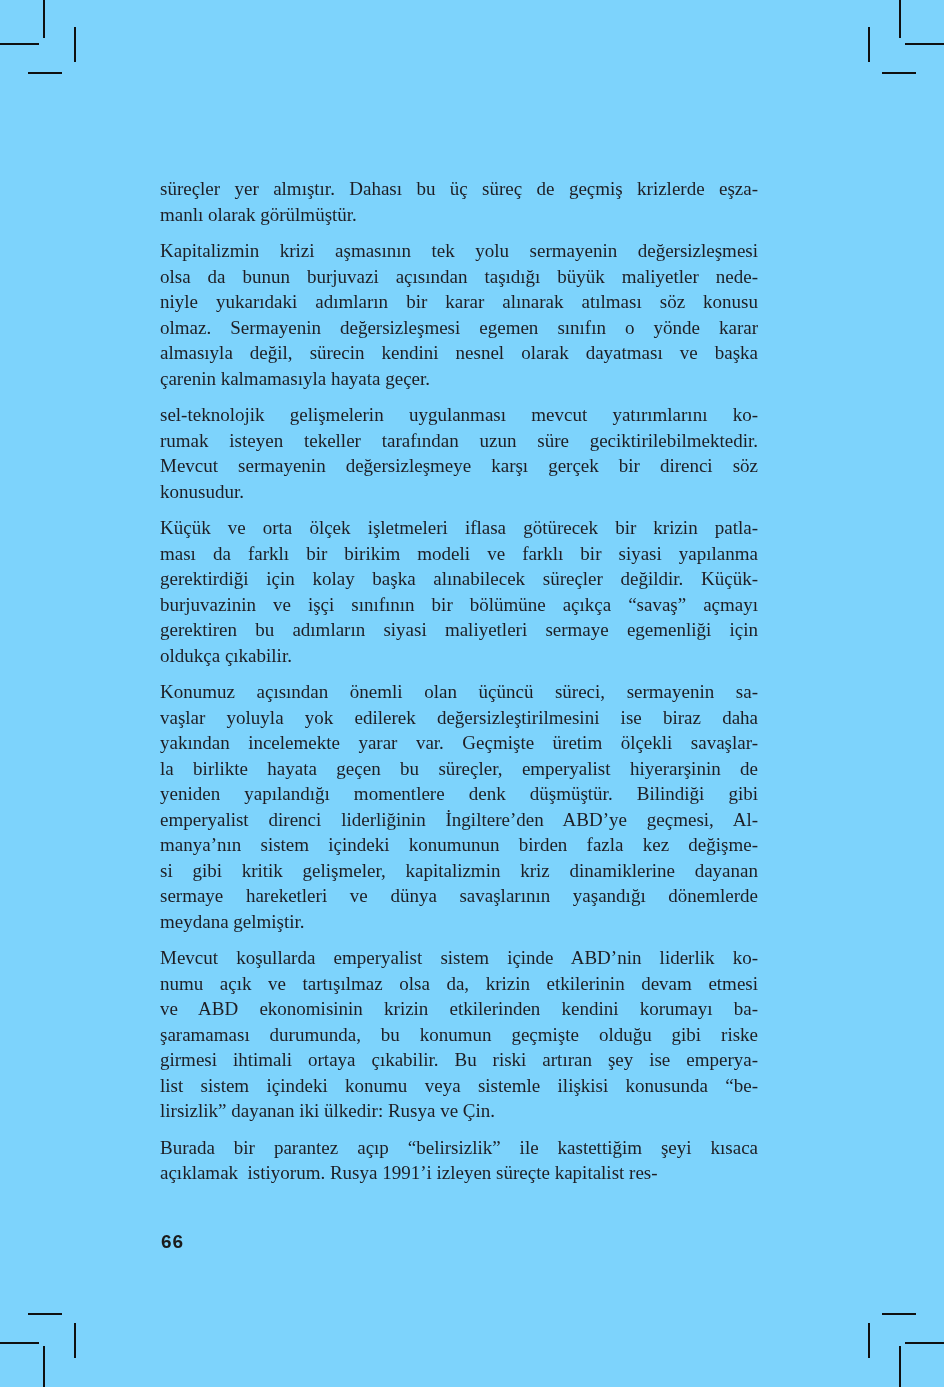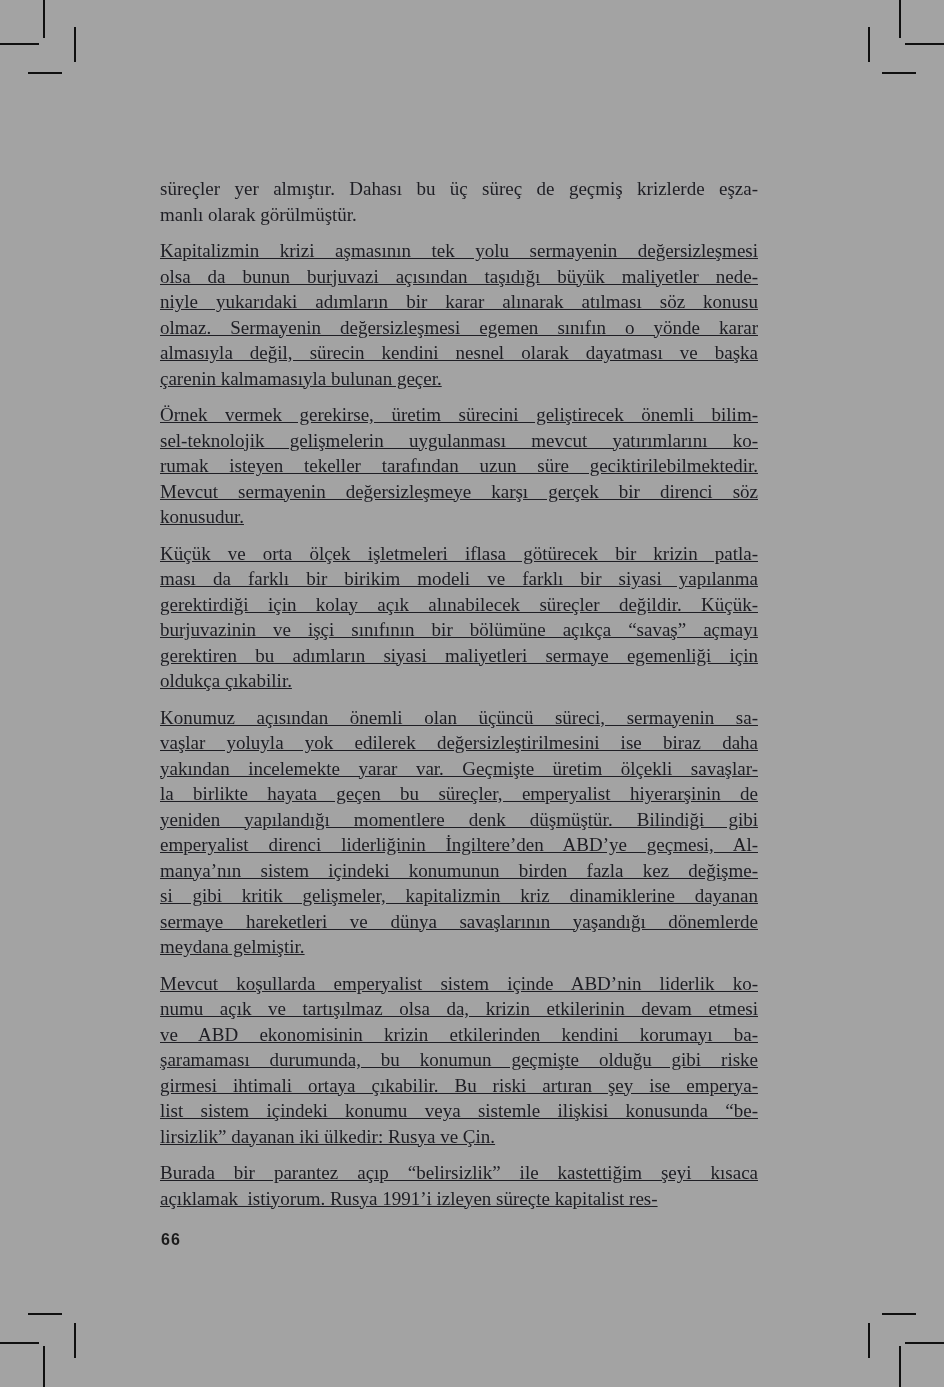--- a/index.html
+++ b/index.html
@@ -4,21 +4,21 @@
 <style>
   html, body { margin: 0; padding: 0; }
   body {
     width: 944px; height: 1387px;
     background: #ffffff;
     font-family: "Liberation Serif", serif;
   }
   .sheet {
     position: relative;
     width: 944px; height: 1387px;
-    background: #a3a3a3;
+    background: #7dd3fc;
     overflow: hidden;
   }
   
   .mark { position: absolute; background: #101010; }
   .tl-v-outer { left: 43px;  top: 0;       width: 2px;  height: 38px; }
   .tl-h-outer { left: 0;     top: 43px;    width: 39px; height: 2px; }
   .tl-v-inner { left: 74px;  top: 27px;    width: 2px;  height: 35px; }
   .tl-h-inner { left: 28px;  top: 72px;    width: 34px; height: 2px; }
   .tr-v-outer { left: 899px; top: 0;       width: 2px;  height: 38px; }
   .tr-h-outer { left: 905px; top: 43px;    width: 39px; height: 2px; }
@@ -35,33 +35,33 @@
 
   
   .text-block {
     position: absolute;
     left: 160px; top: 176px;
     width: 598px;
     font-size: 19px;
     line-height: 25.5px;
     color: #1e1e24;
   }
-  .paragraph + .paragraph { margin-top: 11px; text-decoration: underline; }
+  .paragraph + .paragraph { margin-top: 11px; }
   .line {
     text-align: justify;
     text-align-last: justify;
   }
   .line.last { text-align-last: left; }
 
   .page-number {
     position: absolute;
     left: 161px; top: 1231px;
     font-family: "Liberation Sans", sans-serif;
     font-weight: bold;
-    font-size: 16px;
+    font-size: 19px;
     letter-spacing: 1px;
     color: #1b1b1b;
   }
 </style>
 </head>
 <body>
 
 <div class="sheet">
 
   <div>
@@ -93,33 +93,32 @@
       <div class="paragraph">
         <div class="line">süreçler yer almıştır. Dahası bu üç süreç de geçmiş krizlerde eşza-</div>
         <div class="line last">manlı olarak görülmüştür.</div>
       </div>
       <div class="paragraph">
         <div class="line">Kapitalizmin krizi aşmasının tek yolu sermayenin değersizleşmesi</div>
         <div class="line">olsa da bunun burjuvazi açısından taşıdığı büyük maliyetler nede-</div>
         <div class="line">niyle yukarıdaki adımların bir karar alınarak atılması söz konusu</div>
         <div class="line">olmaz. Sermayenin değersizleşmesi egemen sınıfın o yönde karar</div>
         <div class="line">almasıyla değil, sürecin kendini nesnel olarak dayatması ve başka</div>
-        <div class="line last">çarenin kalmamasıyla bulunan geçer.</div>
+        <div class="line last">çarenin kalmamasıyla hayata geçer.</div>
       </div>
       <div class="paragraph">
-        <div class="line">Örnek vermek gerekirse, üretim sürecini geliştirecek önemli bilim-</div>
         <div class="line">sel-teknolojik gelişmelerin uygulanması mevcut yatırımlarını ko-</div>
         <div class="line">rumak isteyen tekeller tarafından uzun süre geciktirilebilmektedir.</div>
         <div class="line">Mevcut sermayenin değersizleşmeye karşı gerçek bir direnci söz</div>
         <div class="line last">konusudur.</div>
       </div>
       <div class="paragraph">
         <div class="line">Küçük ve orta ölçek işletmeleri iflasa götürecek bir krizin patla-</div>
         <div class="line">ması da farklı bir birikim modeli ve farklı bir siyasi yapılanma</div>
-        <div class="line">gerektirdiği için kolay açık alınabilecek süreçler değildir. Küçük-</div>
+        <div class="line">gerektirdiği için kolay başka alınabilecek süreçler değildir. Küçük-</div>
         <div class="line">burjuvazinin ve işçi sınıfının bir bölümüne açıkça “savaş” açmayı</div>
         <div class="line">gerektiren bu adımların siyasi maliyetleri sermaye egemenliği için</div>
         <div class="line last">oldukça çıkabilir.</div>
       </div>
       <div class="paragraph">
         <div class="line">Konumuz açısından önemli olan üçüncü süreci, sermayenin sa-</div>
         <div class="line">vaşlar yoluyla yok edilerek değersizleştirilmesini ise biraz daha</div>
         <div class="line">yakından incelemekte yarar var. Geçmişte üretim ölçekli savaşlar-</div>
         <div class="line">la birlikte hayata geçen bu süreçler, emperyalist hiyerarşinin de</div>
         <div class="line">yeniden yapılandığı momentlere denk düşmüştür. Bilindiği gibi</div>

